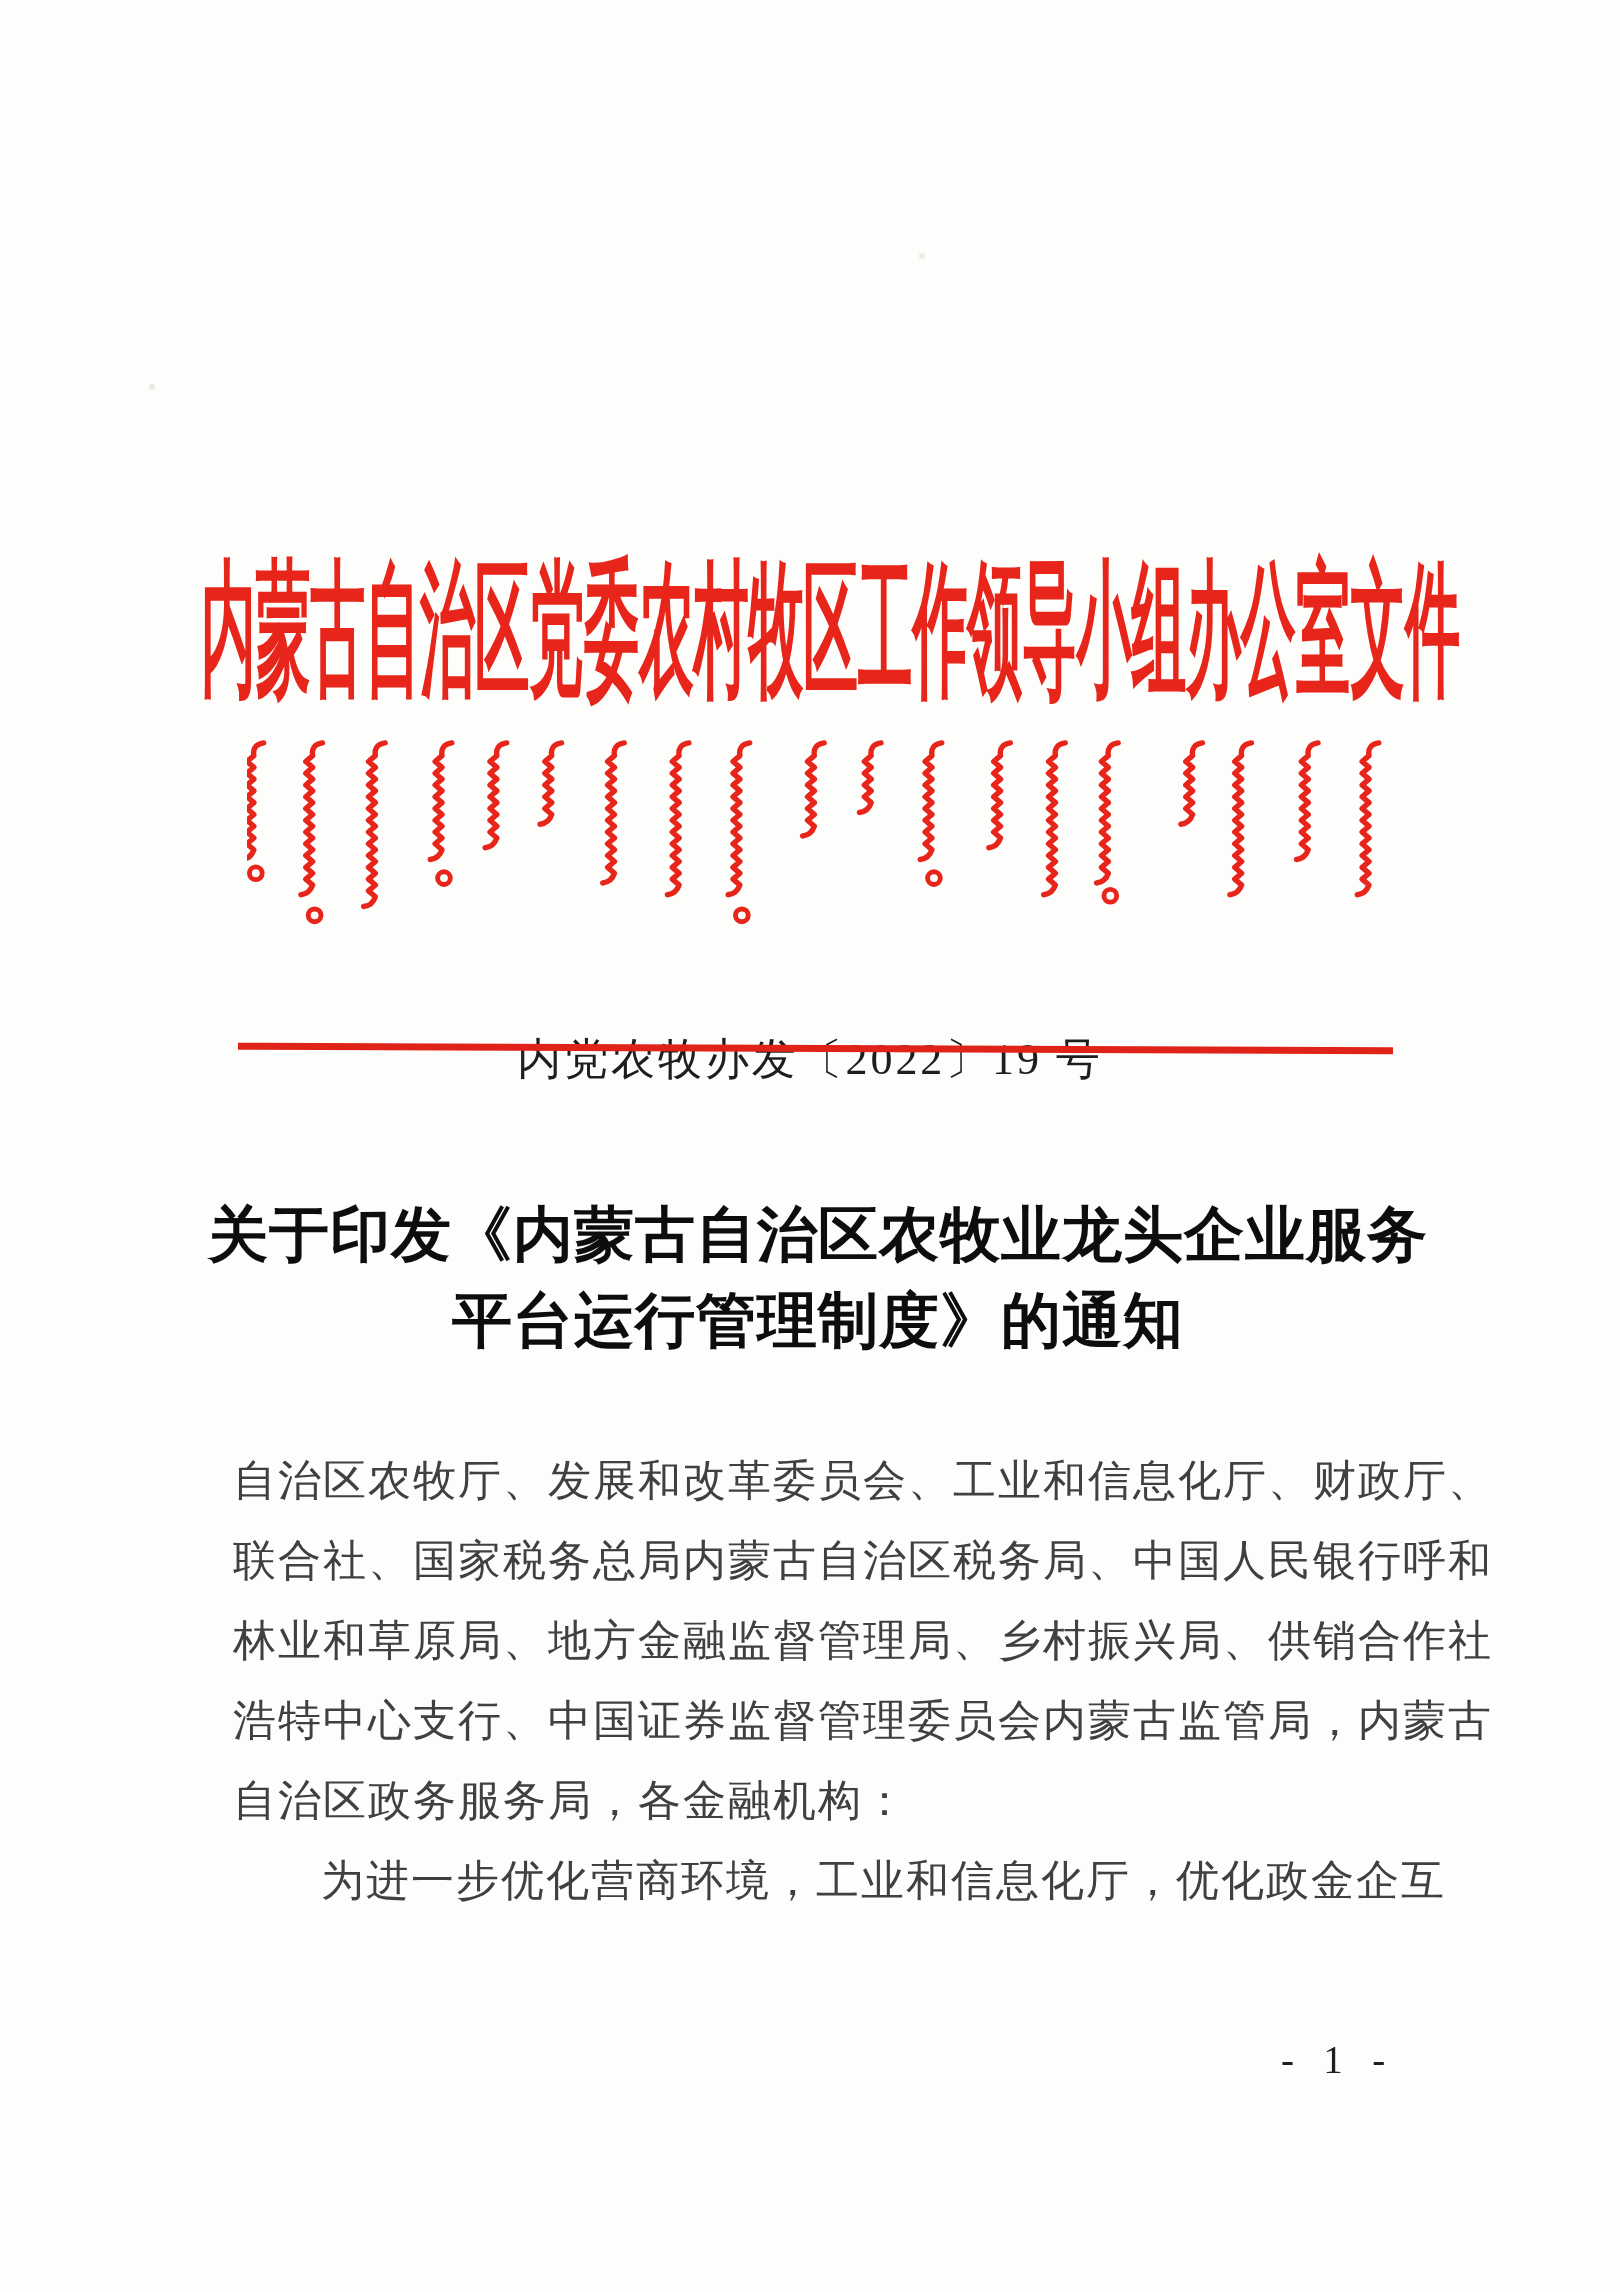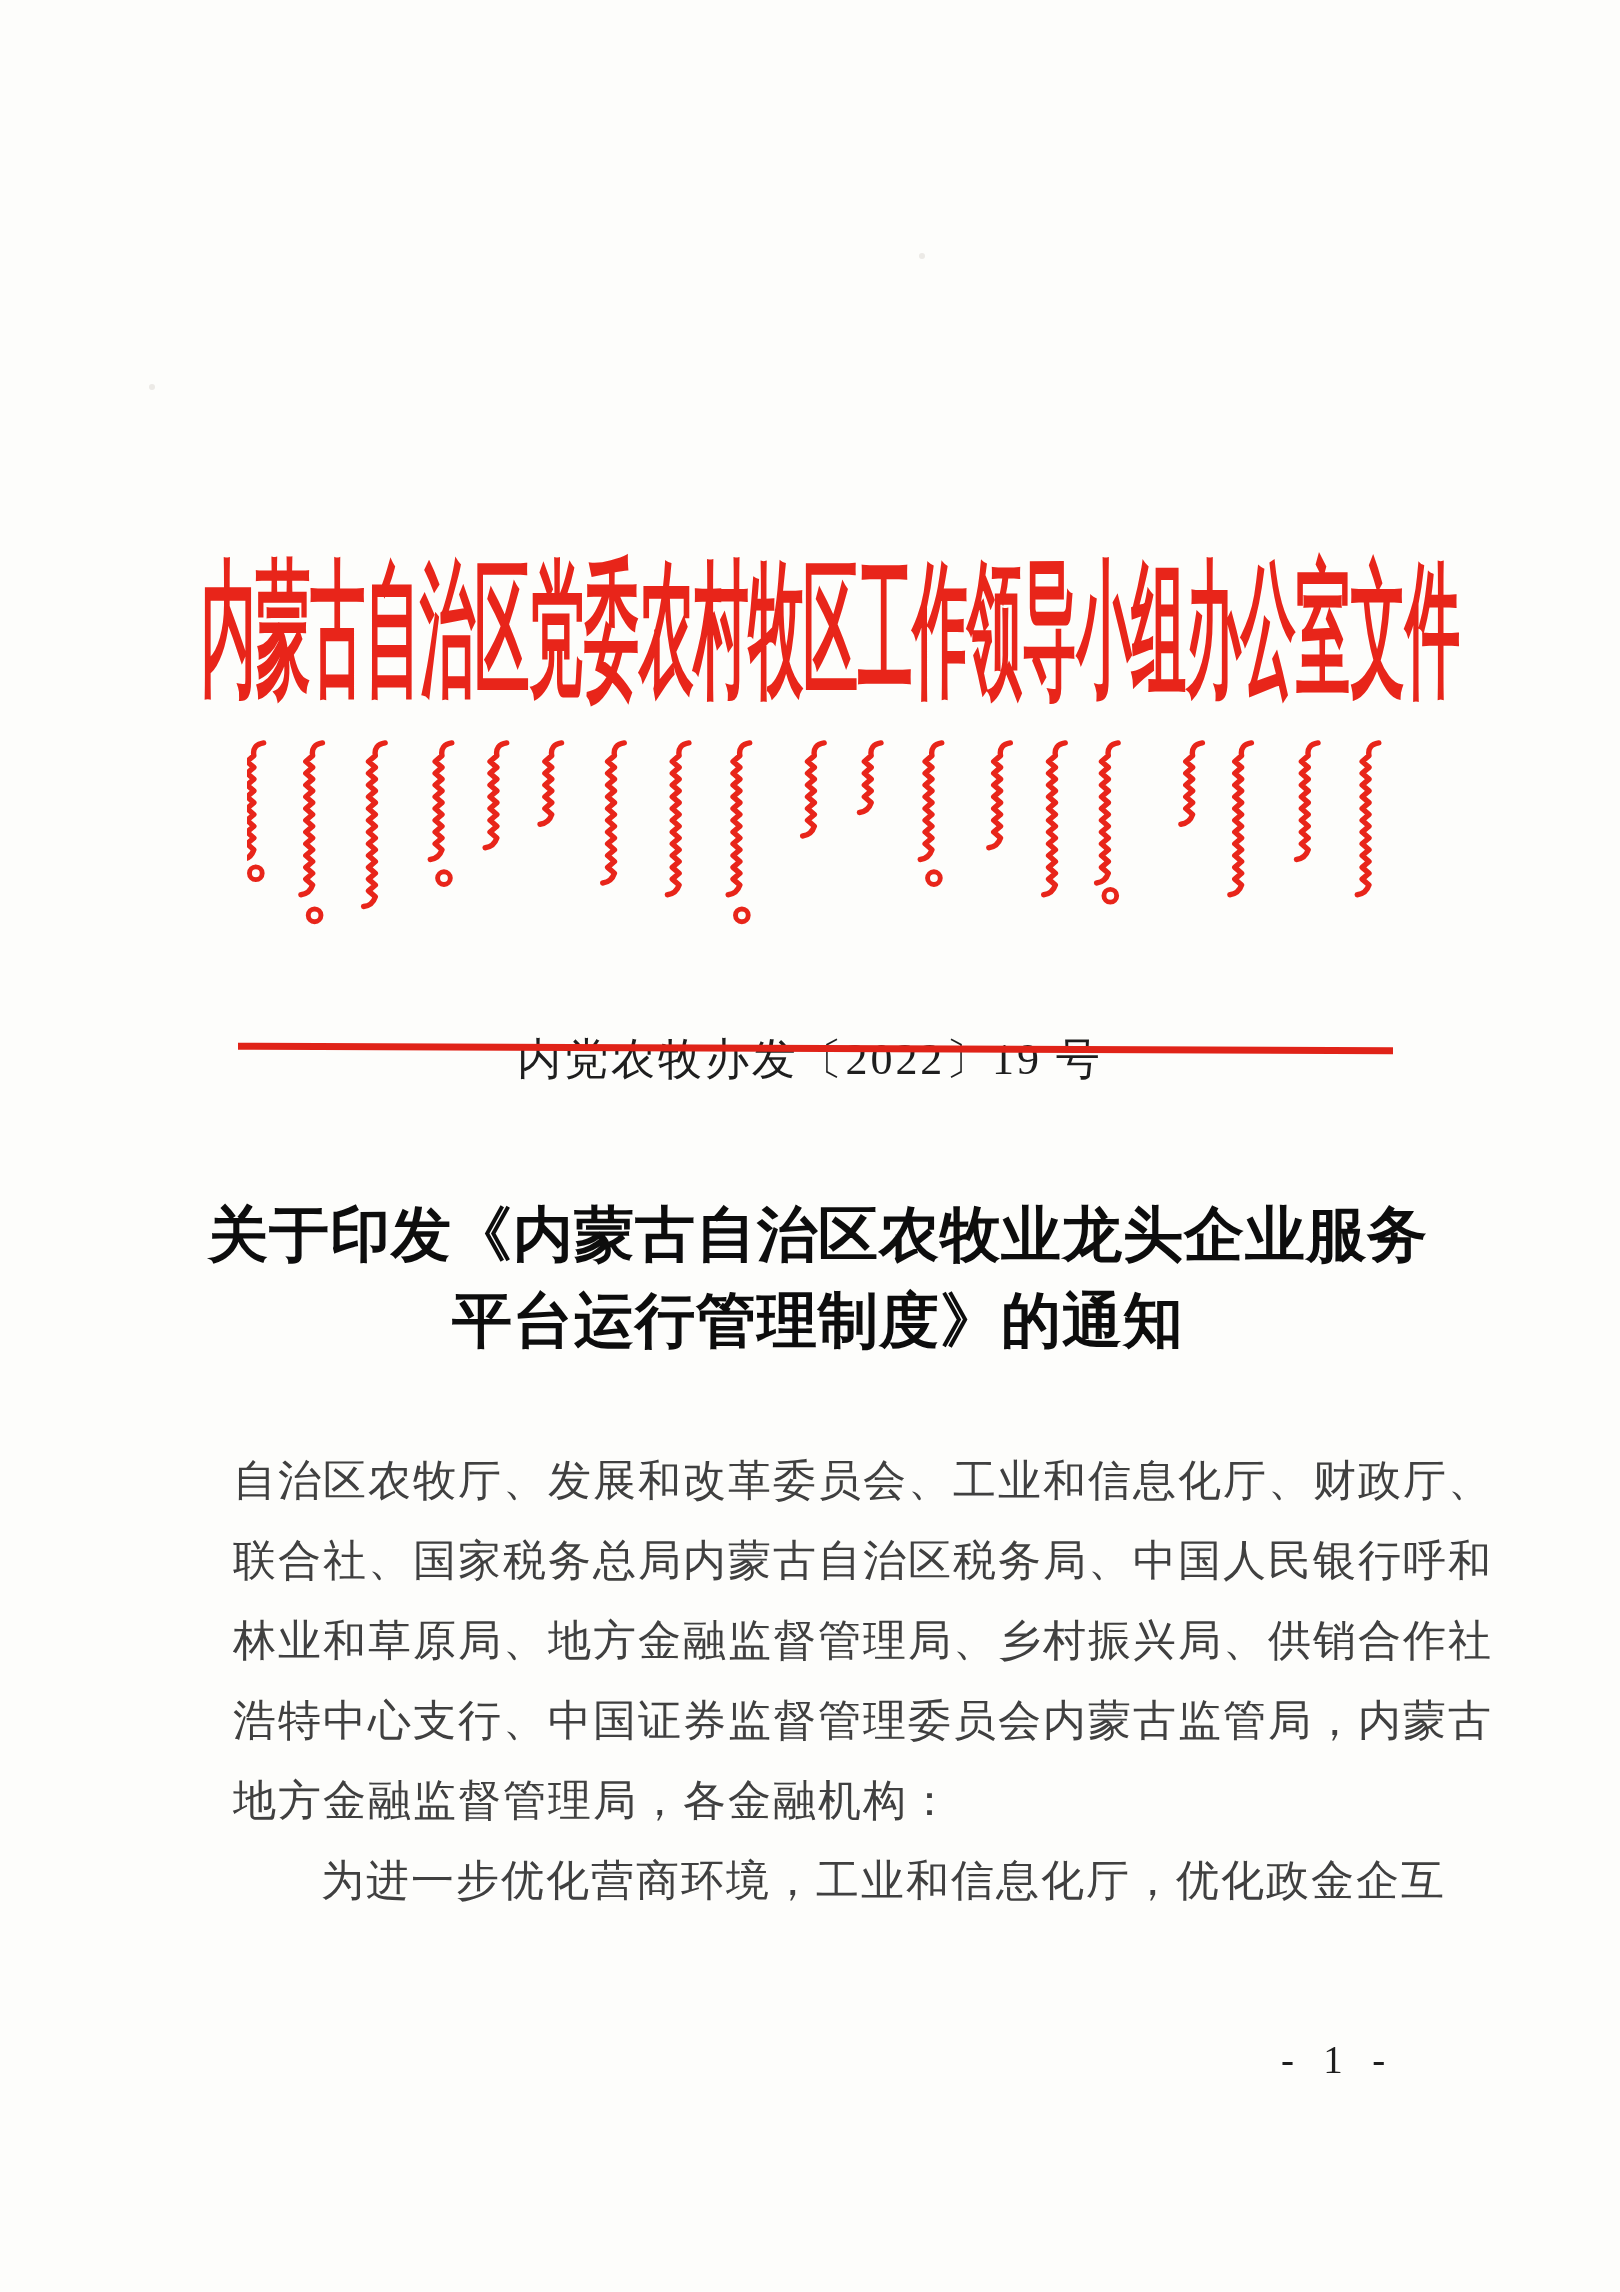--- a/index.html
+++ b/index.html
@@ -148,21 +148,21 @@
   <h1 class="notice-title">
     <div>关于印发《内蒙古自治区农牧业龙头企业服务</div>
     <div>平台运行管理制度》的通知</div>
   </h1>
 
   <div class="body-text">
     <div class="b-line">自治区农牧厅、发展和改革委员会、工业和信息化厅、财政厅、</div>
     <div class="b-line">联合社、国家税务总局内蒙古自治区税务局、中国人民银行呼和</div>
     <div class="b-line">林业和草原局、地方金融监督管理局、乡村振兴局、供销合作社</div>
     <div class="b-line">浩特中心支行、中国证券监督管理委员会内蒙古监管局，内蒙古</div>
-    <div class="b-line no-stretch">地方金融监督管理局，各金融机构：</div>
+    <div class="b-line no-stretch">自治区政务服务局，各金融机构：</div>
     <div class="b-line indent">为进一步优化营商环境，工业和信息化厅，优化政金企互</div>
   </div>
 
   <div class="page-number">- 1 -</div>
 
   <div class="speck" style="left:919px;top:253px;"></div>
   <div class="speck" style="left:149px;top:384px;"></div>
 
 </div>
 

